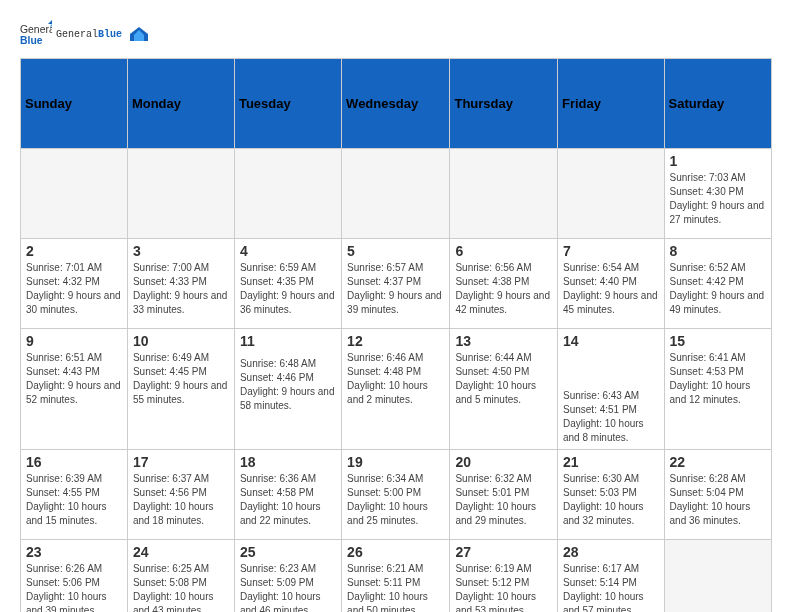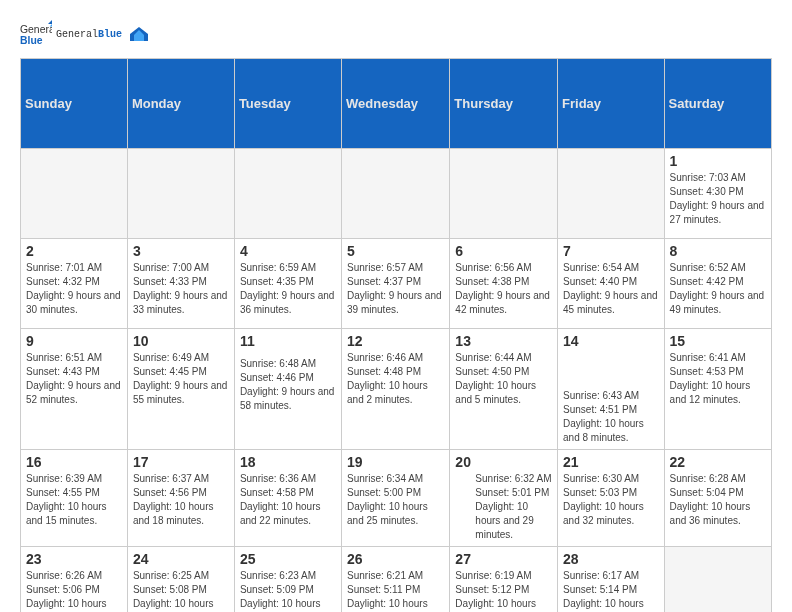--- a/index.html
+++ b/index.html
@@ -24,21 +24,21 @@
     .logo-icon {
       width: 32px;
       height: 28px;
     }
     .title-block { text-align: right; }
     .month-title { font-size: 36px; color: #333; font-weight: normal; }
     .location { font-size: 16px; color: #555; }
     .calendar { width: 100%; border-collapse: collapse; }
     .calendar th {
       background: #1565c0;
-      color: #e5e5e5;
+      color: #000000;
       font-size: 13px;
       font-weight: bold;
       padding: 6px 4px;
       text-align: left;
       border: 1px solid #ccc;
       margin-left: 37px;
     }
     .calendar td {
       border: 1px solid #ccc;
       vertical-align: top;
@@ -215,21 +215,21 @@
 Daylight: 10 hours and 22 minutes.</div>
         </td>
         <td>
           <span class="day-number">19</span>
           <div class="day-info" style="white-space: pre-line;">Sunrise: 6:34 AM
 Sunset: 5:00 PM
 Daylight: 10 hours and 25 minutes.</div>
         </td>
         <td>
           <span class="day-number">20</span>
-          <div class="day-info" style="white-space: pre-line; margin-left: 20px;">Sunrise: 6:32 AM
+          <div class="day-info" style="white-space: pre-line;">Sunrise: 6:32 AM
 Sunset: 5:01 PM
 Daylight: 10 hours and 29 minutes.</div>
         </td>
         <td>
           <span class="day-number">21</span>
           <div class="day-info" style="white-space: pre-line;">Sunrise: 6:30 AM
 Sunset: 5:03 PM
 Daylight: 10 hours and 32 minutes.</div>
         </td>
         <td>

